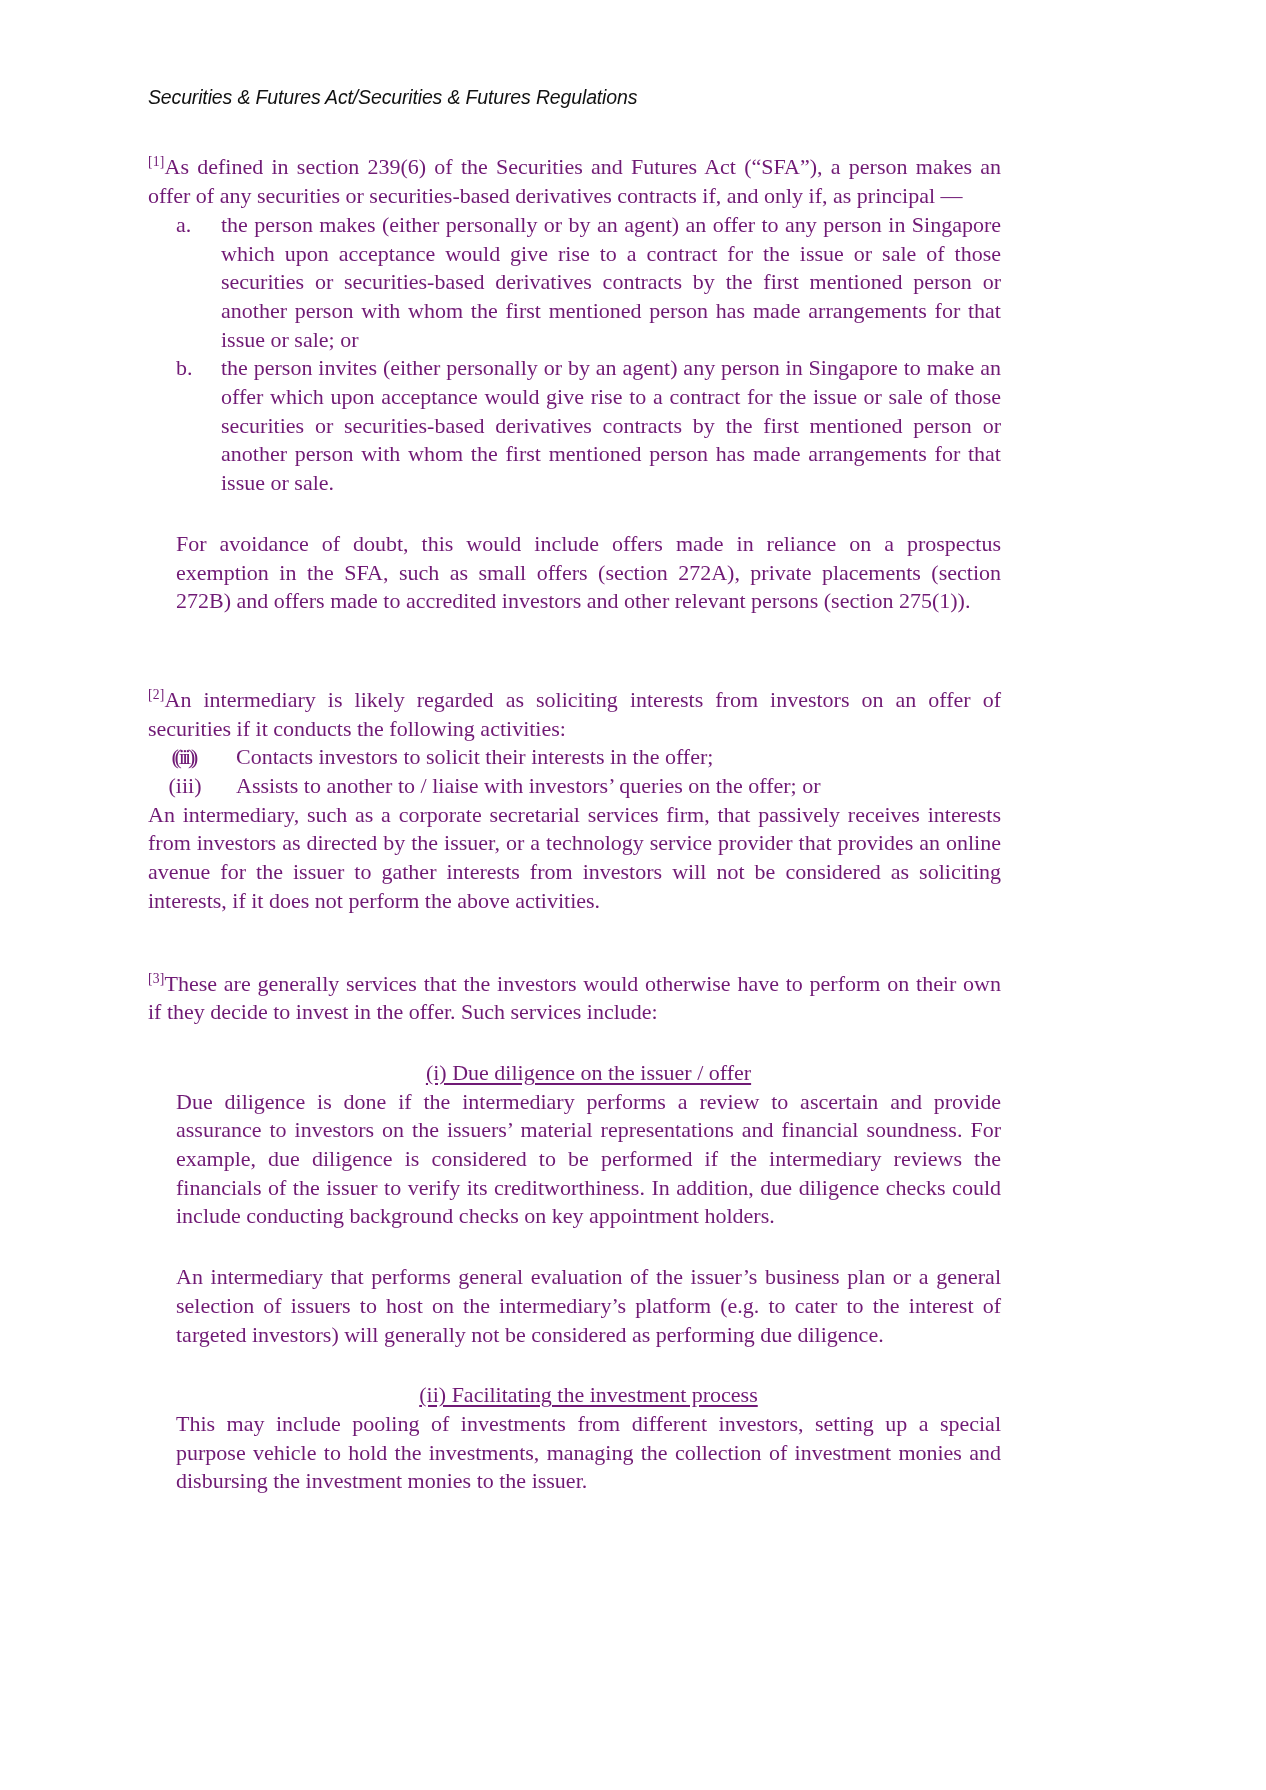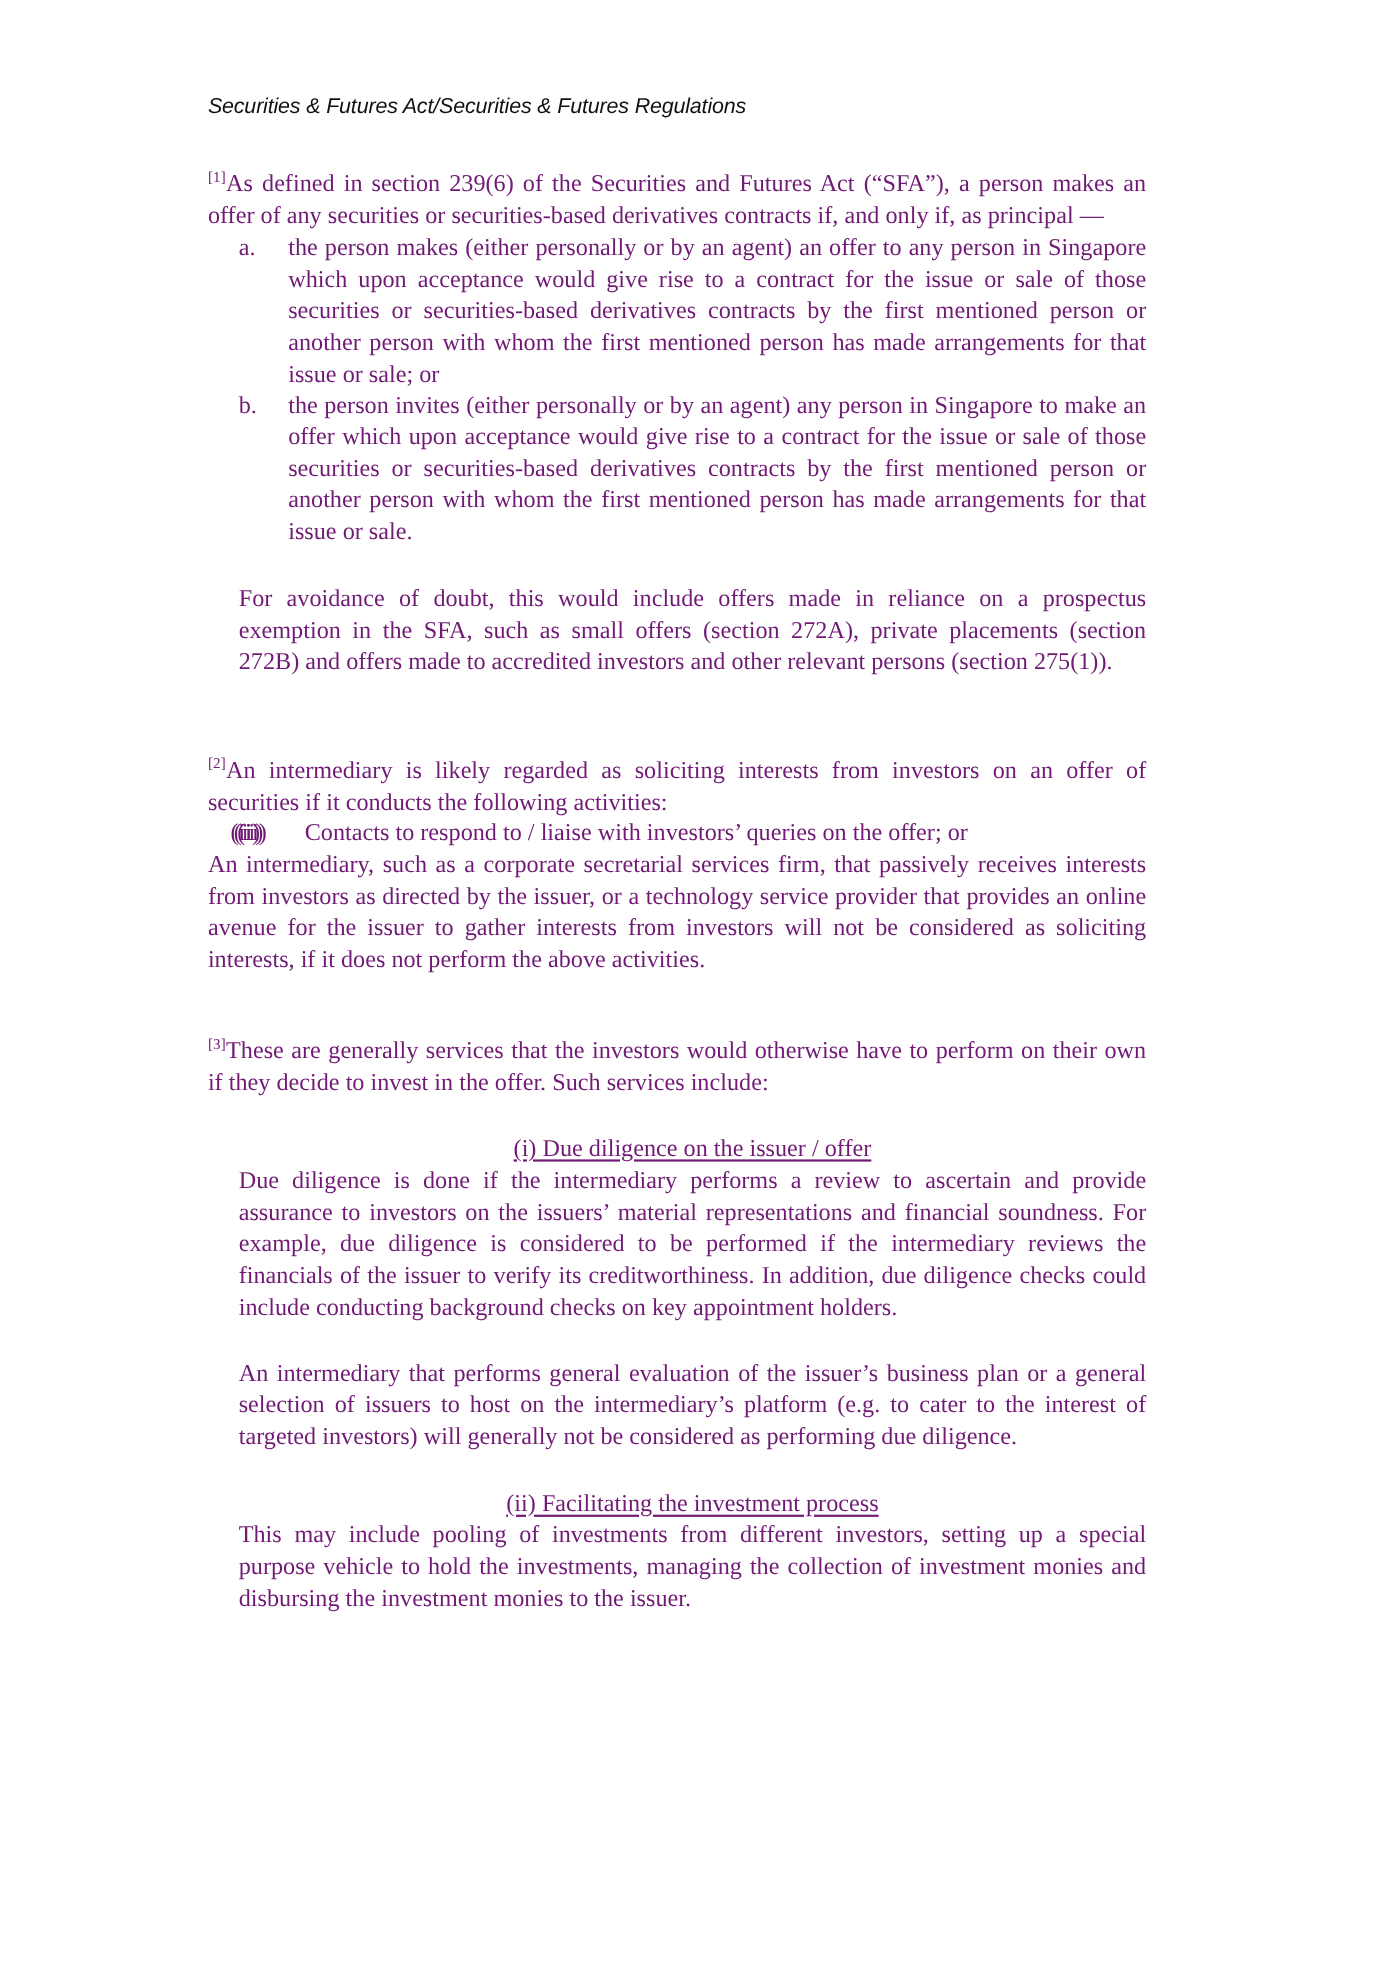--- a/index.html
+++ b/index.html
@@ -14,21 +14,20 @@
     color: #000000;
     -webkit-font-smoothing: antialiased;
   }
   .page {
     position: relative;
     width: 1069px;
     min-height: 1790px;
     box-sizing: border-box;
     padding: 86px 68px 60px 148px;
     background: #ffffff;
-    margin-left: 41px;
   }
   .doc-header {
     font-family: "Liberation Sans", "DejaVu Sans", sans-serif;
     font-style: italic;
     font-size: 19.5px;
     letter-spacing: -0.15px;
     color: #111111;
     margin: 0 0 44px 0;
     line-height: 1.2;
   }
@@ -135,24 +134,25 @@
 
     <div>
       <p class="fn-para"><sup class="fn-mark">[2]</sup><span>An intermediary is likely regarded as soliciting interests from investors on an offer of securities if it conducts the following activities:</span></p>
 
       <ol class="roman-list">
         <li>
           <span class="marker">(i)</span>
         </li>
         <li>
           <span class="marker">(ii)</span>
+          <span>Contacts investors to solicit their interests in the offer;</span>
         </li>
         <li>
           <span class="marker">(iii)</span>
-          <span>Contacts to respond to / liaise with investors’ queries on the offer; or</span>
+          <span>Assists to another to / liaise with investors’ queries on the offer; or</span>
         </li>
       </ol>
 
       <p class="para-nobreak">An intermediary, such as a corporate secretarial services firm, that passively receives interests from investors as directed by the issuer, or a technology service provider that provides an online avenue for the issuer to gather interests from investors will not be considered as soliciting interests, if it does not perform the above activities.</p>
     </div>
 
     <div class="gap-lg"></div>
 
     <div>
       <p class="fn-para"><sup class="fn-mark">[3]</sup><span>These are generally services that the investors would otherwise have to perform on their own if they decide to invest in the offer. Such services include:</span></p>

